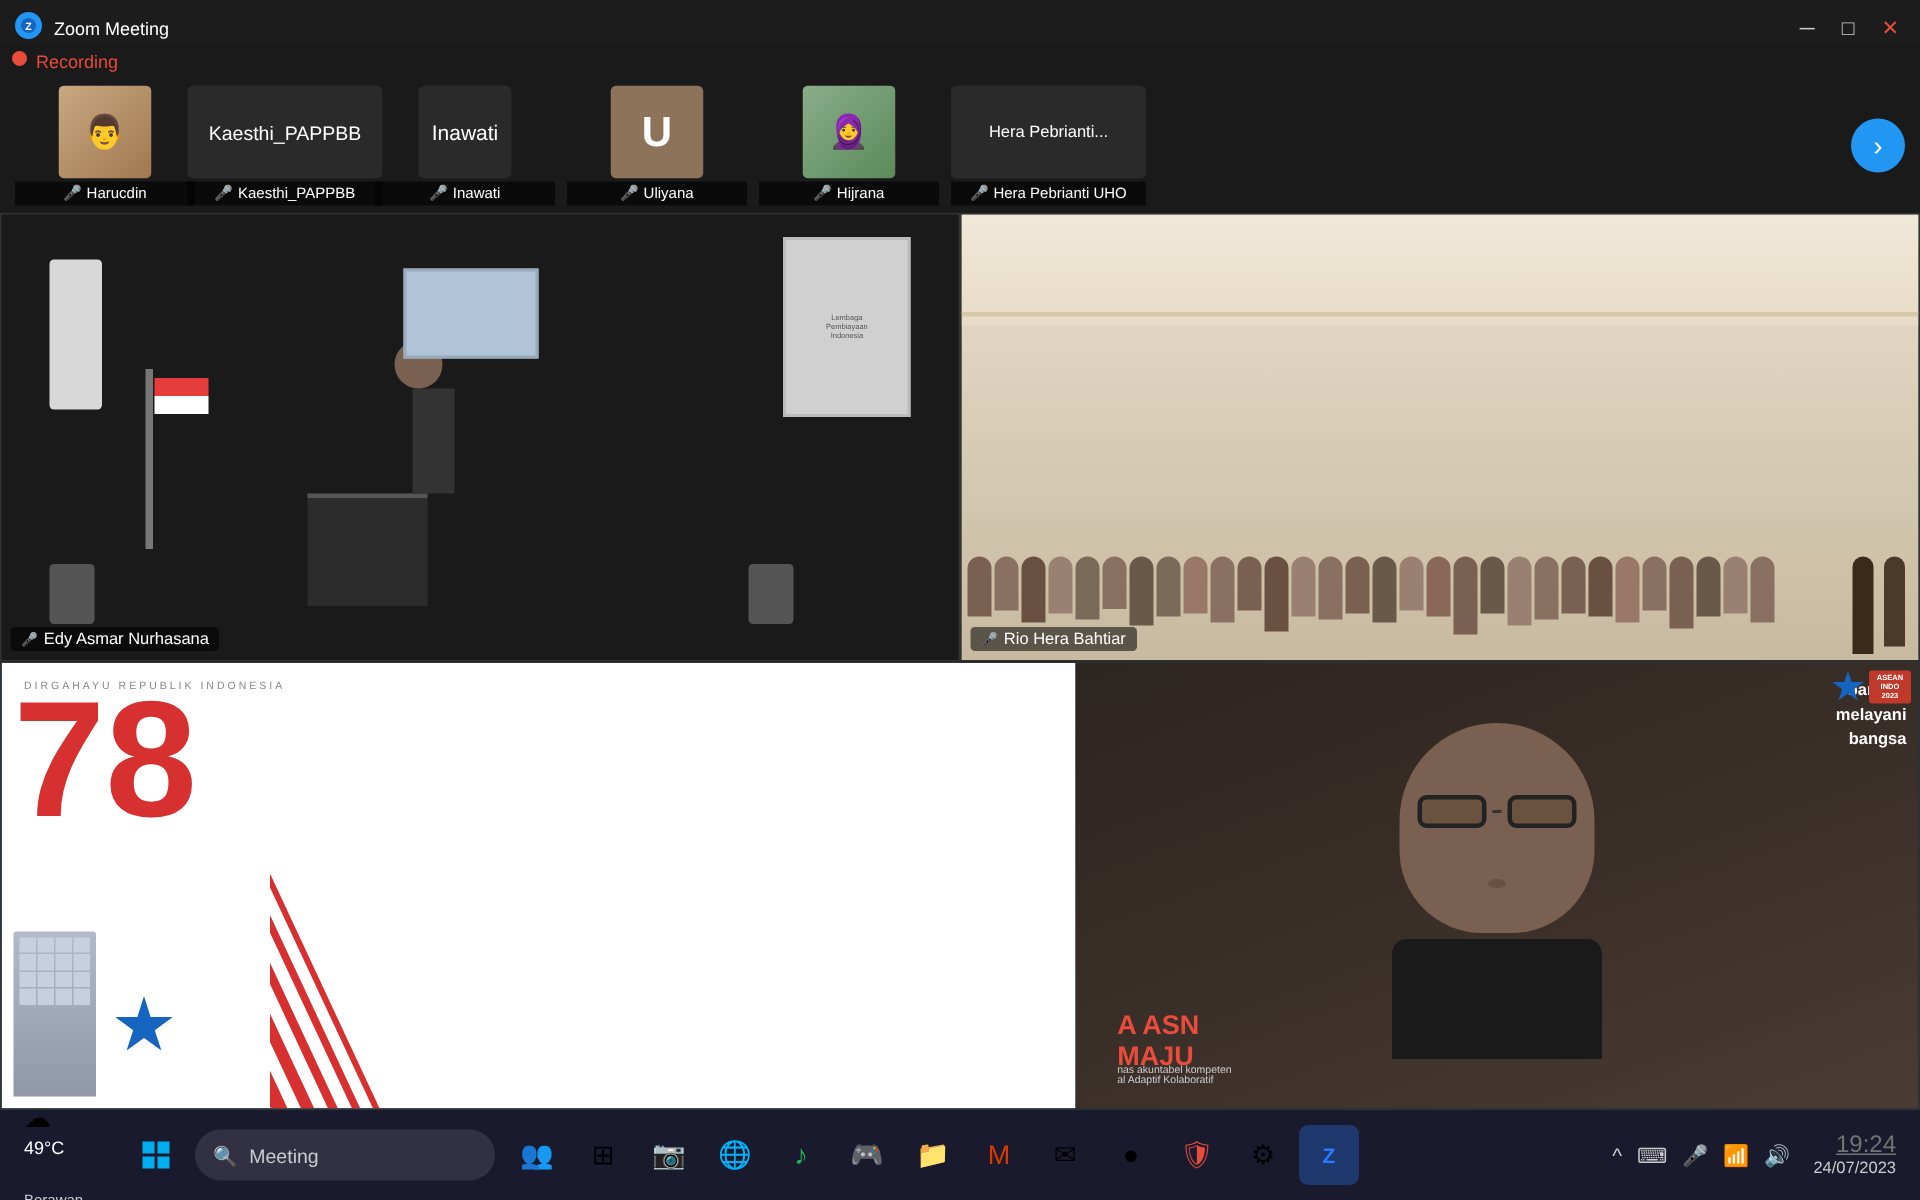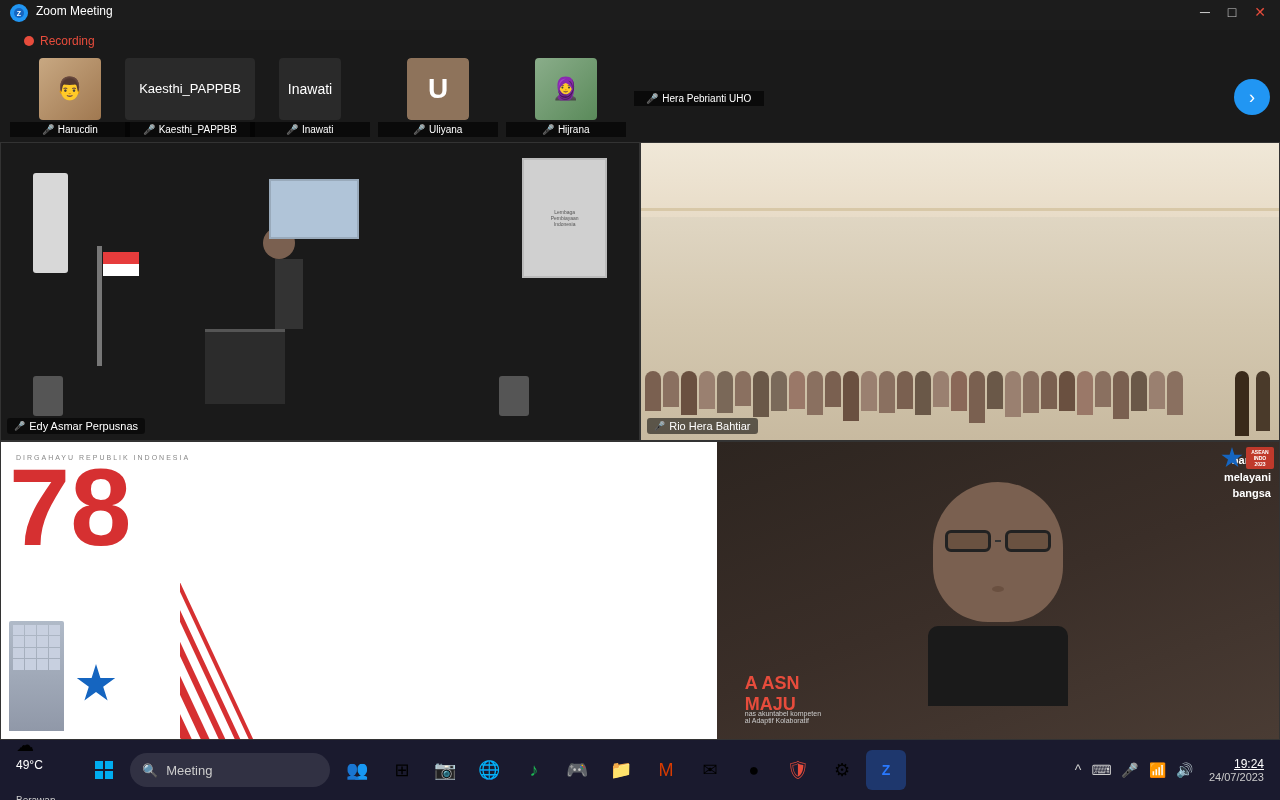--- a/index.html
+++ b/index.html
@@ -10,21 +10,21 @@
       font-family: 'Segoe UI', sans-serif;
       background: #1a1a1a;
     }
 
     
     #titlebar {
       width: 100%;
       height: 30px;
       background: #1c1c1c;
       display: flex;
-      align-items: flex-start;
+      align-items: flex-end;
       padding: 4px 10px;
       position: relative;
     }
     #titlebar .app-icon {
       width: 18px;
       height: 18px;
       background: #2196f3;
       border-radius: 50%;
       margin-right: 8px;
       display: flex;
@@ -44,23 +44,22 @@
     #titlebar .window-controls span {
       color: #ccc;
       font-size: 14px;
       cursor: pointer;
       padding: 0 4px;
     }
 
     
     #recording-badge {
       background: #1a1a1a;
-      padding: 4px 24px;
-      display: flex;
-      align-items: center;
+      padding: 4px 8px;
+      display: flex;
       gap: 6px;
     }
     #recording-badge .dot {
       width: 10px;
       height: 10px;
       background: #e74c3c;
       border-radius: 50%;
     }
     #recording-badge .rec-text {
       color: #e74c3c;
@@ -286,22 +285,22 @@
       padding: 4px 3px;
       cursor: pointer;
     }
     .clock-area {
       display: flex;
       flex-direction: column;
       align-items: flex-end;
       padding: 0 8px;
     }
     .clock-time {
-      color: #ffffff;
-      font-size: 12px;
+      color: #737373;
+      font-size: 16px;
       text-decoration: underline;
     }
     .clock-date {
       color: #ccc;
       font-size: 11px;
     }
 
     
     .presenter-scene {
       position: relative;
@@ -469,20 +468,23 @@
     </div>
     <div class="participant-name-bar">
       <span>
         <span class="mic-off-icon">🎤</span>
         Hijrana
       </span>
     </div>
   </div>
 
   <div class="participant-tile" style="width:130px;">
+    <div class="participant-avatar-wrap" style="width:130px;background:#2a2a2a;">
+      <span style="color:#fff;font-size:11px;text-align:center;padding:0 4px;">Hera Pebrianti...</span>
+    </div>
     <div class="participant-name-bar" style="width:130px;">
       <span>
         <span class="mic-off-icon">🎤</span>
         Hera Pebrianti UHO
       </span>
     </div>
   </div>
 
   <div class="strip-scroll-btn">
     <span>›</span>
@@ -506,21 +508,21 @@
 
       <div style="position:absolute;top:12%;left:42%;width:90px;height:60px;background:#b0c4d8;border:2px solid #9ab;"></div>
 
       <div style="position:absolute;top:5%;right:5%;width:85px;height:120px;background:#d0d0d0;border:2px solid #bbb;display:flex;align-items:center;justify-content:center;font-size:5px;color:#555;text-align:center;padding:4px;">Lembaga<br>Pembiayaan<br>Indonesia</div>
 
       <div style="position:absolute;bottom:8%;left:5%;width:30px;height:40px;background:#555;border-radius:3px;"></div>
       <div style="position:absolute;bottom:8%;left:78%;width:30px;height:40px;background:#555;border-radius:3px;"></div>
     </div>
     <div class="participant-label">
       <span style="color:#e74c3c;font-size:9px;">🎤</span>
-      <span>Edy Asmar Perpusnas</span>
+      <span>Edy Asmar Nurhasana</span>
     </div>
   </div>
 
   <div class="video-cell">
     <div class="audience-scene">
       <div class="ceiling-lights"></div>
 
       <div style="position:absolute;top:0;left:0;right:0;bottom:0;background:linear-gradient(to bottom,#e8e0d0 0%,#d4c8b0 60%,#c8baa0 100%);"></div>
 
       <div style="position:absolute;bottom:0;left:0;right:0;height:80%;display:flex;flex-wrap:wrap;align-content:flex-end;gap:2px;padding:4px;">

